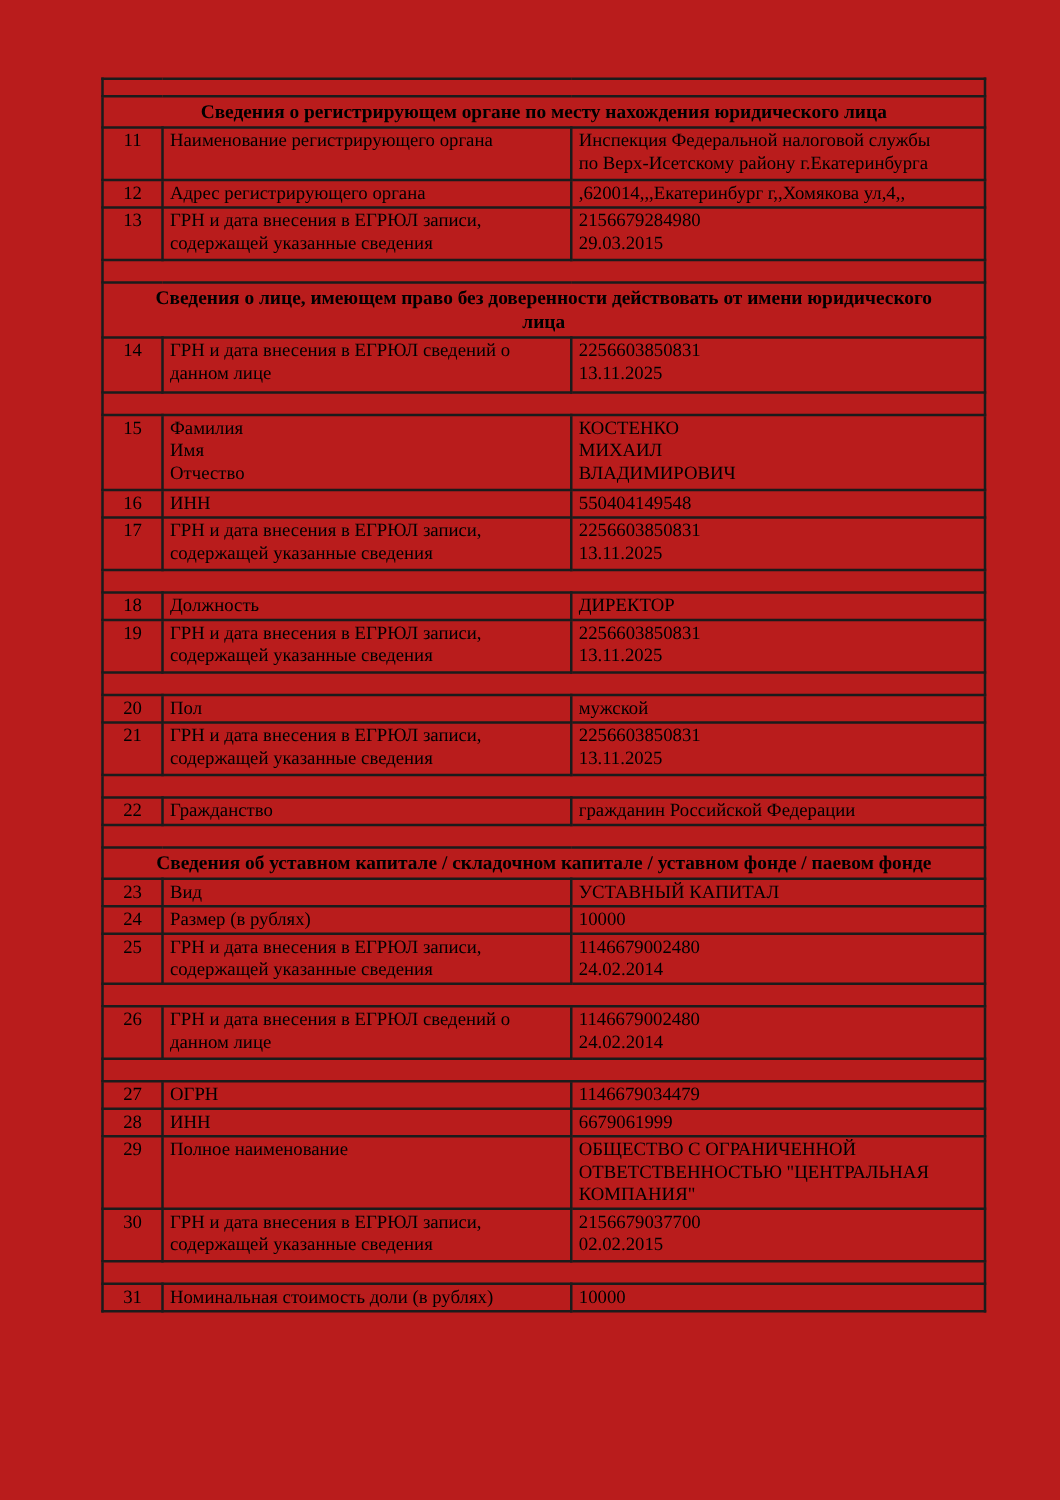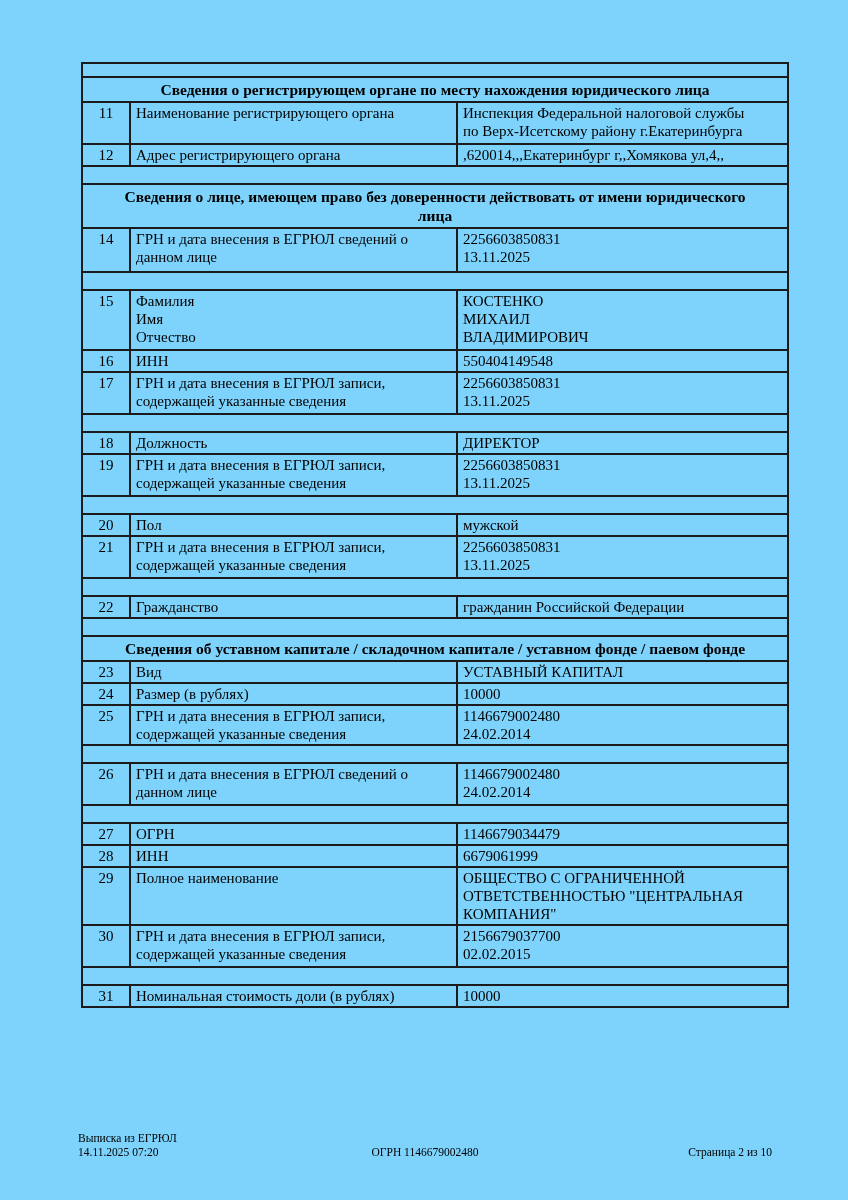--- a/index.html
+++ b/index.html
@@ -1,21 +1,21 @@
 <!DOCTYPE html>
 <html><head>
 <meta charset="utf-8">
 <style>
   html, body { margin: 0; padding: 0; }
   body { background: #e8e8e8; }
   .page {
     position: relative;
     width: 848px;
     height: 1200px;
-    background: #7dd3fc;
+    background: #b91c1c;
     margin: 0 auto;
     overflow: hidden;
     font-family: "Liberation Serif", "DejaVu Serif", serif;
     color: #000;
   }
   .doc-table {
     position: absolute;
     left: 81px;
     top: 62px;
     width: 708px;
@@ -82,20 +82,27 @@
           <td class="num-cell">11</td>
           <td class="label-cell">Наименование регистрирующего органа</td>
           <td class="value-cell">Инспекция Федеральной налоговой службы
 по Верх-Исетскому району г.Екатеринбурга</td>
         </tr>
         <tr style="height: 21px;">
           <td class="num-cell">12</td>
           <td class="label-cell">Адрес регистрирующего органа</td>
           <td class="value-cell">,620014,,,Екатеринбург г,,Хомякова ул,4,,</td>
         </tr>
+        <tr style="height: 42px;">
+          <td class="num-cell">13</td>
+          <td class="label-cell">ГРН и дата внесения в ЕГРЮЛ записи,
+содержащей указанные сведения</td>
+          <td class="value-cell">2156679284980
+29.03.2015</td>
+        </tr>
         <tr class="spacer">
           <td colspan="3"></td>
         </tr>
         <tr class="section-header">
           <td colspan="3">Сведения о лице, имеющем право без доверенности действовать от имени юридического
 лица</td>
         </tr>
         <tr style="height: 44px;">
           <td class="num-cell">14</td>
           <td class="label-cell">ГРН и дата внесения в ЕГРЮЛ сведений о
@@ -229,22 +236,14 @@
           <td colspan="3"></td>
         </tr>
         <tr style="height: 21px;">
           <td class="num-cell">31</td>
           <td class="label-cell">Номинальная стоимость доли (в рублях)</td>
           <td class="value-cell">10000</td>
         </tr>
       </tbody>
   </table>
 
-  <div class="footer">
-    <div class="f-left">
-      <div>Выписка из ЕГРЮЛ</div>
-      <div>14.11.2025 07:20</div>
-    </div>
-    <div class="f-center">ОГРН 1146679002480</div>
-    <div class="f-right">Страница 2 из 10</div>
-  </div>
 
 </div>
 
 </body></html>

